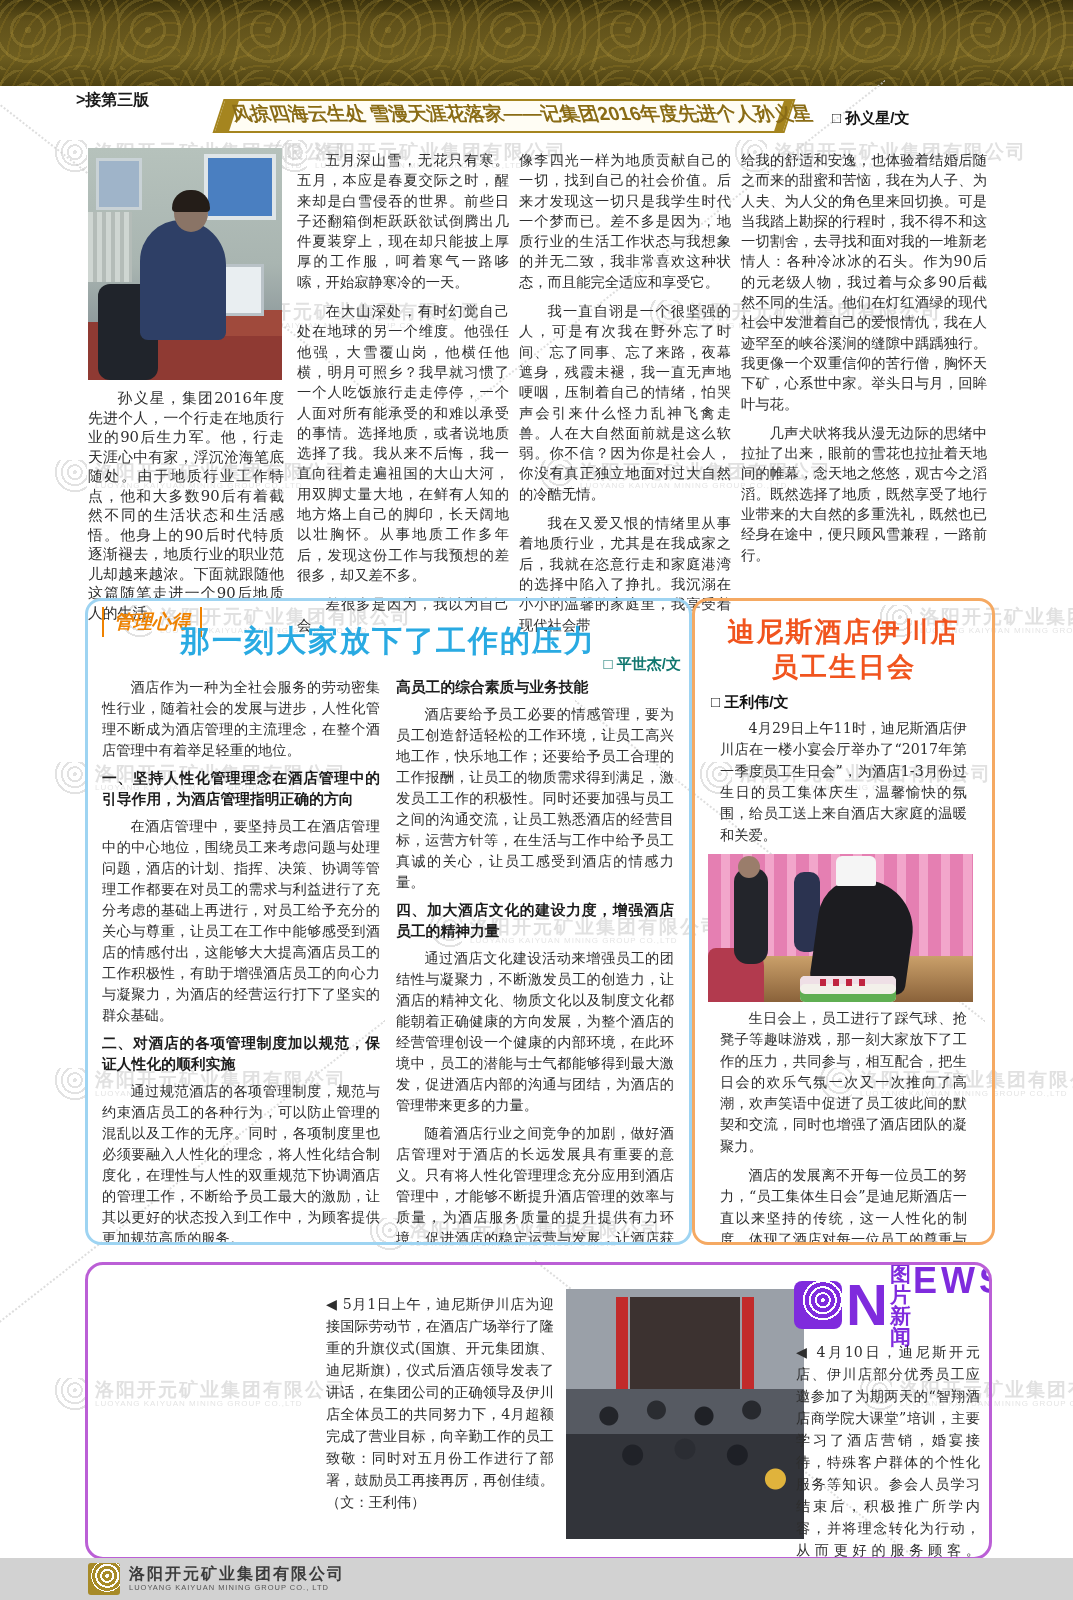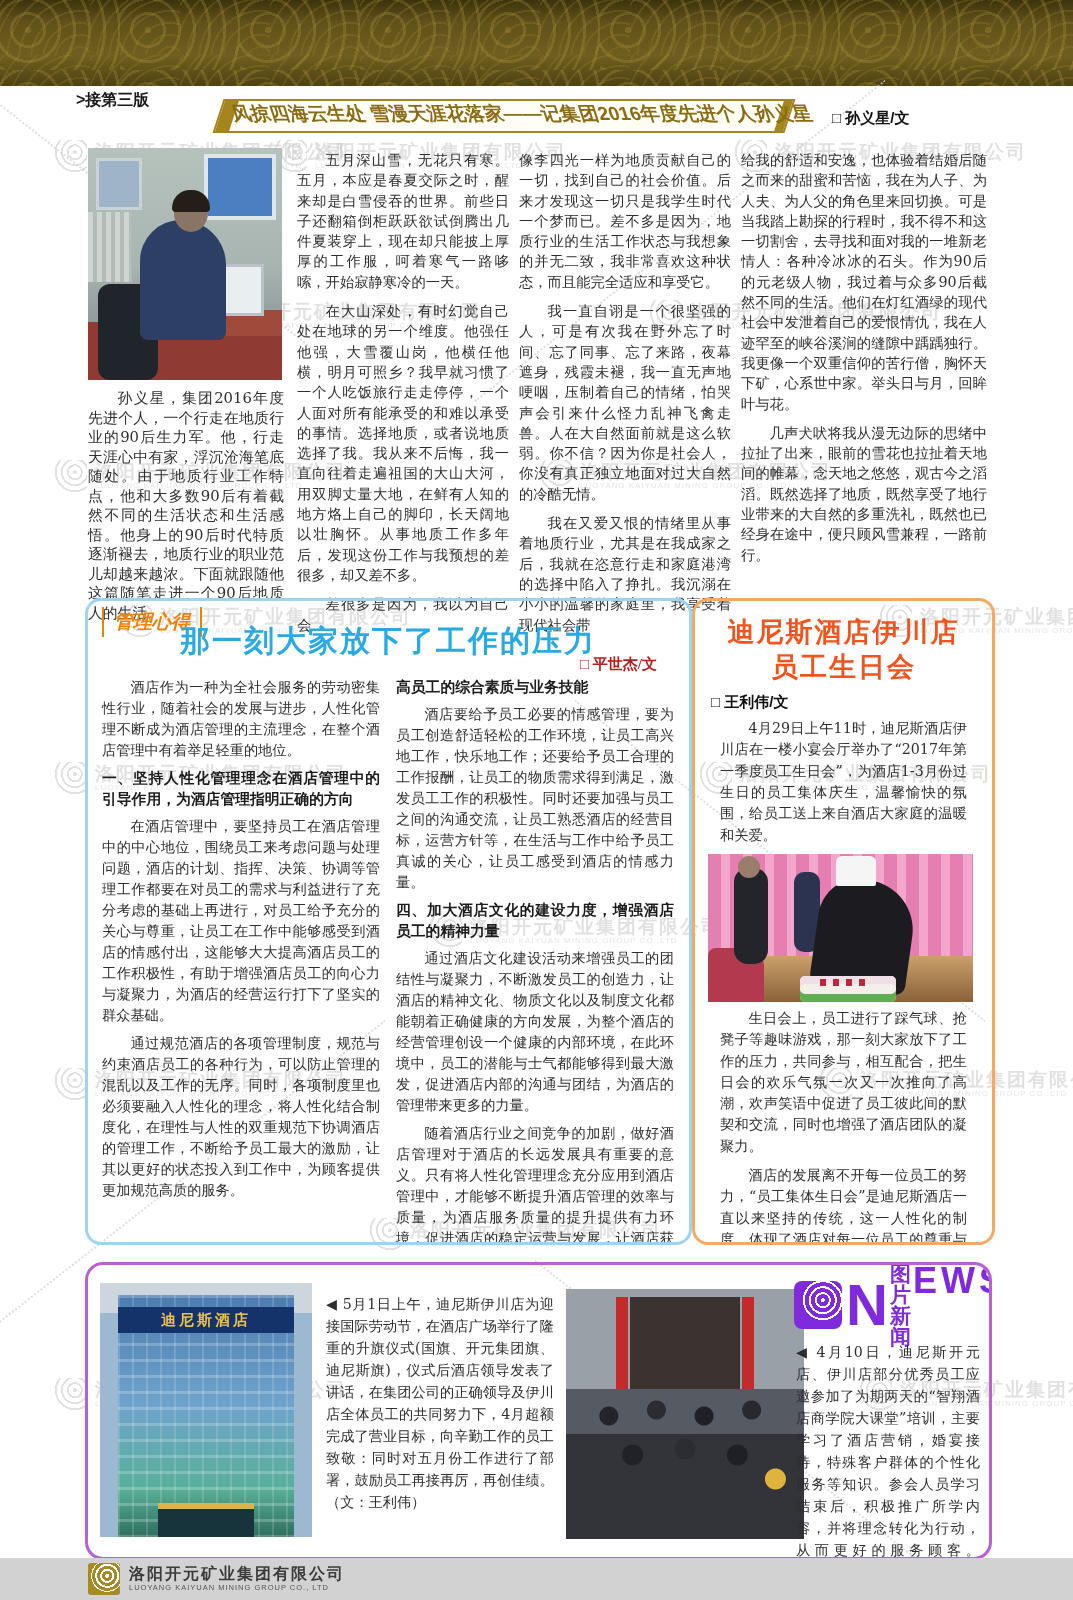--- a/index.html
+++ b/index.html
@@ -57,22 +57,22 @@
   .a1c4{left:741px;width:246px;}
   .a1col p{margin:0 0 9px;text-indent:2em;text-align:justify;}
   .a1col p.noind{text-indent:0;}
   
   .mid-box{position:absolute;left:85px;top:598px;width:601px;height:641px;border:3px solid #9ed4f2;
     border-radius:16px;overflow:hidden;}
   .mid-tag{position:absolute;left:14px;top:6px;color:#ef8200;font-size:19px;font-weight:bold;
     font-style:italic;padding:2px 10px;border-left:2px solid #ef8200;border-right:2px solid #ef8200;}
   .mid-title{position:absolute;left:20px;top:20px;width:560px;text-align:center;color:#29aae2;
     font-family:"Liberation Sans",sans-serif;font-weight:bold;font-size:30px;letter-spacing:2px;}
-  .mid-byline{position:absolute;right:32px;top:54px;font-family:Liberation Serif, serif;
-    font-weight:bold;font-size:15px;color:#b91c1c;}
+  .mid-byline{position:absolute;right:8px;top:54px;font-family:Liberation Sans, sans-serif;
+    font-weight:bold;font-size:15px;color:#0f766e;}
   .mid-cols{position:absolute;left:14px;top:76px;width:572px;display:flex;gap:16px;}
   .mcol{width:278px;}
   .mp{font-size:14.2px;line-height:1.48;text-indent:2em;text-align:justify;color:#2e2e2e;margin:0 0 7px;}
   .mh{font-family:"Liberation Sans",sans-serif;font-weight:bold;font-size:14.8px;line-height:1.42;
     color:#1c1c1c;margin:7px 0 6px;text-align:justify;}
   .mh.first{margin-top:0;}
   
   .bday-box{position:absolute;left:692px;top:598px;width:297px;height:641px;border:3px solid #f5a962;
     border-radius:16px;overflow:hidden;}
   .bday-title{margin:14px 8px 4px;text-align:center;color:#f1541e;font-family:"Liberation Sans",sans-serif;
@@ -319,20 +319,21 @@
 
   <div class="mid-box">
     <div class="mid-tag">管理心得</div>
     <div class="mid-title">那一刻大家放下了工作的压力</div>
     <div class="mid-byline">□ 平世杰/文</div>
     <div class="mid-cols">
       <div class="mcol">
         <p class="mp">酒店作为一种为全社会服务的劳动密集性行业，随着社会的发展与进步，人性化管理不断成为酒店管理的主流理念，在整个酒店管理中有着举足轻重的地位。</p>
         <div class="mh">一、坚持人性化管理理念在酒店管理中的引导作用，为酒店管理指明正确的方向</div>
         <p class="mp">在酒店管理中，要坚持员工在酒店管理中的中心地位，围绕员工来考虑问题与处理问题，酒店的计划、指挥、决策、协调等管理工作都要在对员工的需求与利益进行了充分考虑的基础上再进行，对员工给予充分的关心与尊重，让员工在工作中能够感受到酒店的情感付出，这能够大大提高酒店员工的工作积极性，有助于增强酒店员工的向心力与凝聚力，为酒店的经营运行打下了坚实的群众基础。</p>
+        <div class="mh">二、对酒店的各项管理制度加以规范，保证人性化的顺利实施</div>
         <p class="mp">通过规范酒店的各项管理制度，规范与约束酒店员工的各种行为，可以防止管理的混乱以及工作的无序。同时，各项制度里也必须要融入人性化的理念，将人性化结合制度化，在理性与人性的双重规范下协调酒店的管理工作，不断给予员工最大的激励，让其以更好的状态投入到工作中，为顾客提供更加规范高质的服务。</p>
 
       </div>
       <div class="mcol">
         <div class="mh first">高员工的综合素质与业务技能</div>
         <p class="mp">酒店要给予员工必要的情感管理，要为员工创造舒适轻松的工作环境，让员工高兴地工作，快乐地工作；还要给予员工合理的工作报酬，让员工的物质需求得到满足，激发员工工作的积极性。同时还要加强与员工之间的沟通交流，让员工熟悉酒店的经营目标，运营方针等，在生活与工作中给予员工真诚的关心，让员工感受到酒店的情感力量。</p>
         <div class="mh">四、加大酒店文化的建设力度，增强酒店员工的精神力量</div>
         <p class="mp">通过酒店文化建设活动来增强员工的团结性与凝聚力，不断激发员工的创造力，让酒店的精神文化、物质文化以及制度文化都能朝着正确健康的方向发展，为整个酒店的经营管理创设一个健康的内部环境，在此环境中，员工的潜能与士气都能够得到最大激发，促进酒店内部的沟通与团结，为酒店的管理带来更多的力量。</p>
         <p class="mp">随着酒店行业之间竞争的加剧，做好酒店管理对于酒店的长远发展具有重要的意义。只有将人性化管理理念充分应用到酒店管理中，才能够不断提升酒店管理的效率与质量，为酒店服务质量的提升提供有力环境，促进酒店的稳定运营与发展，让酒店获得更好的经济效益。</p>
       </div>
@@ -355,25 +356,20 @@
       <div class="bp-chef"></div>
       <div class="bp-hat"></div>
       <div class="bp-cake"></div>
       <div class="bp-cherry"></div>
     </div>
     <p class="bday-p">生日会上，员工进行了踩气球、抢凳子等趣味游戏，那一刻大家放下了工作的压力，共同参与，相互配合，把生日会的欢乐气氛一次又一次推向了高潮，欢声笑语中促进了员工彼此间的默契和交流，同时也增强了酒店团队的凝聚力。</p>
     <p class="bday-p">酒店的发展离不开每一位员工的努力，“员工集体生日会”是迪尼斯酒店一直以来坚持的传统，这一人性化的制度，体现了酒店对每一位员工的尊重与关爱，员工们也共同感恩能够在迪尼斯酒店相遇，许愿工作顺利，用心服务，共同奋进，为酒店创造更好的业绩。</p>
   </div>
 
   <div class="bottom-box">
-    <div class="hotel-photo">
-      <div class="hp-build"></div>
-      <div class="hp-sign">迪尼斯酒店</div>
-      <div class="hp-door"></div>
-    </div>
     <div class="bn-left-text">◀ 5月1日上午，迪尼斯伊川店为迎接国际劳动节，在酒店广场举行了隆重的升旗仪式(国旗、开元集团旗、迪尼斯旗)，仪式后酒店领导发表了讲话，在集团公司的正确领导及伊川店全体员工的共同努力下，4月超额完成了营业目标，向辛勤工作的员工致敬：同时对五月份工作进行了部署，鼓励员工再接再厉，再创佳绩。（文：王利伟）</div>
     <div class="group-photo">
       <div class="gp-door"></div>
       <div class="gp-coupletL"></div>
       <div class="gp-coupletR"></div>
       <div class="gp-crowd"></div>
     </div>
     <div class="news-logo">
       <span class="news-mark"></span>
       <span class="news-n">N</span>

